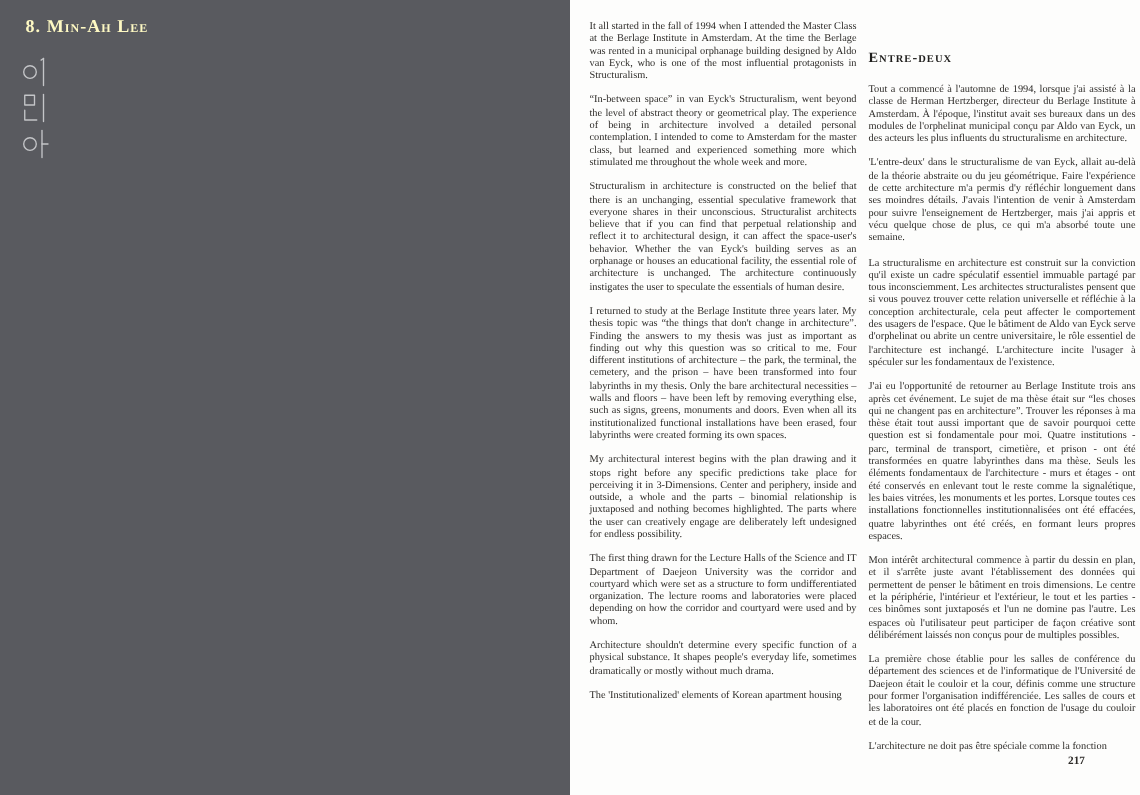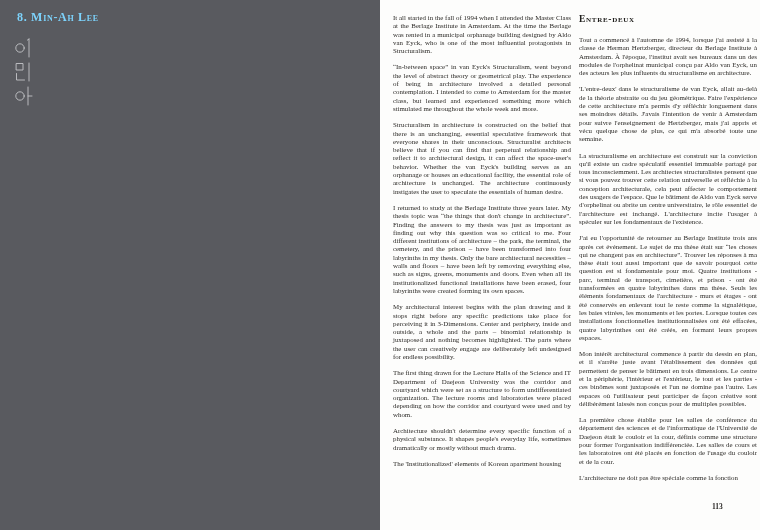--- a/index.html
+++ b/index.html
@@ -13,35 +13,35 @@
   .sidebar {
     position: absolute; left: 0; top: 0;
     width: 380px; height: 530px;
     background: #595a5f;
   }
   .chapter-title {
     position: absolute; left: 17px; top: 10px;
     font-size: 12px; font-weight: bold;
     font-variant: small-caps;
     letter-spacing: 0.7px;
-    color: #7dd3fc;
+    color: #fef9c3;
     white-space: nowrap;
   }
   .hangul-stack {
     position: absolute; left: 15px; top: 38px;
     display: flex; flex-direction: column; gap: 4px;
   }
   .hangul-stack svg { display: block; }
   .hangul-stack path, .hangul-stack circle, .hangul-stack rect {
     fill: none; stroke: #c4c5c8; stroke-width: 0.9;
     stroke-linecap: round; stroke-linejoin: round;
   }
   .col { position: absolute; top: 14px; }
   .col-en { left: 393px; width: 178px; }
-  .col-fr { left: 579px; width: 178px; }
+  .col-fr { left: 579px; width: 178px; margin-top: 20px; }
   .col-heading {
     margin: 0 0 12px 0;
     font-size: 9.5px; font-weight: bold;
     font-variant: small-caps;
     letter-spacing: 0.7px;
     color: #1f1e1c;
   }
   .bp {
     margin: 0 0 8px 0;
     font-size: 6.9px; line-height: 8.3px;
@@ -93,13 +93,13 @@
   <h2 class="col-heading">Entre-deux</h2>
   <p class="bp">Tout a commencé à l'automne de 1994, lorsque j'ai assisté à la classe de Herman Hertzberger, directeur du Berlage Institute à Amsterdam. À l'époque, l'institut avait ses bureaux dans un des modules de l'orphelinat municipal conçu par Aldo van Eyck, un des acteurs les plus influents du structuralisme en architecture.</p>
   <p class="bp">'L'entre-deux' dans le structuralisme de van Eyck, allait au-delà de la théorie abstraite ou du jeu géométrique. Faire l'expérience de cette architecture m'a permis d'y réfléchir longuement dans ses moindres détails. J'avais l'intention de venir à Amsterdam pour suivre l'enseignement de Hertzberger, mais j'ai appris et vécu quelque chose de plus, ce qui m'a absorbé toute une semaine.</p>
   <p class="bp">La structuralisme en architecture est construit sur la conviction qu'il existe un cadre spéculatif essentiel immuable partagé par tous inconsciemment. Les architectes structuralistes pensent que si vous pouvez trouver cette relation universelle et réfléchie à la conception architecturale, cela peut affecter le comportement des usagers de l'espace. Que le bâtiment de Aldo van Eyck serve d'orphelinat ou abrite un centre universitaire, le rôle essentiel de l'architecture est inchangé. L'architecture incite l'usager à spéculer sur les fondamentaux de l'existence.</p>
   <p class="bp">J'ai eu l'opportunité de retourner au Berlage Institute trois ans après cet événement. Le sujet de ma thèse était sur “les choses qui ne changent pas en architecture”. Trouver les réponses à ma thèse était tout aussi important que de savoir pourquoi cette question est si fondamentale pour moi. Quatre institutions - parc, terminal de transport, cimetière, et prison - ont été transformées en quatre labyrinthes dans ma thèse. Seuls les éléments fondamentaux de l'architecture - murs et étages - ont été conservés en enlevant tout le reste comme la signalétique, les baies vitrées, les monuments et les portes. Lorsque toutes ces installations fonctionnelles institutionnalisées ont été effacées, quatre labyrinthes ont été créés, en formant leurs propres espaces.</p>
   <p class="bp">Mon intérêt architectural commence à partir du dessin en plan, et il s'arrête juste avant l'établissement des données qui permettent de penser le bâtiment en trois dimensions. Le centre et la périphérie, l'intérieur et l'extérieur, le tout et les parties - ces binômes sont juxtaposés et l'un ne domine pas l'autre. Les espaces où l'utilisateur peut participer de façon créative sont délibérément laissés non conçus pour de multiples possibles.</p>
   <p class="bp">La première chose établie pour les salles de conférence du département des sciences et de l'informatique de l'Université de Daejeon était le couloir et la cour, définis comme une structure pour former l'organisation indifférenciée. Les salles de cours et les laboratoires ont été placés en fonction de l'usage du couloir et de la cour.</p>
   <p class="bp">L'architecture ne doit pas être spéciale comme la fonction</p>
 </div>
 
-<div class="page-number">113</div>
+<div class="page-number">217</div>
 
 </body></html>

